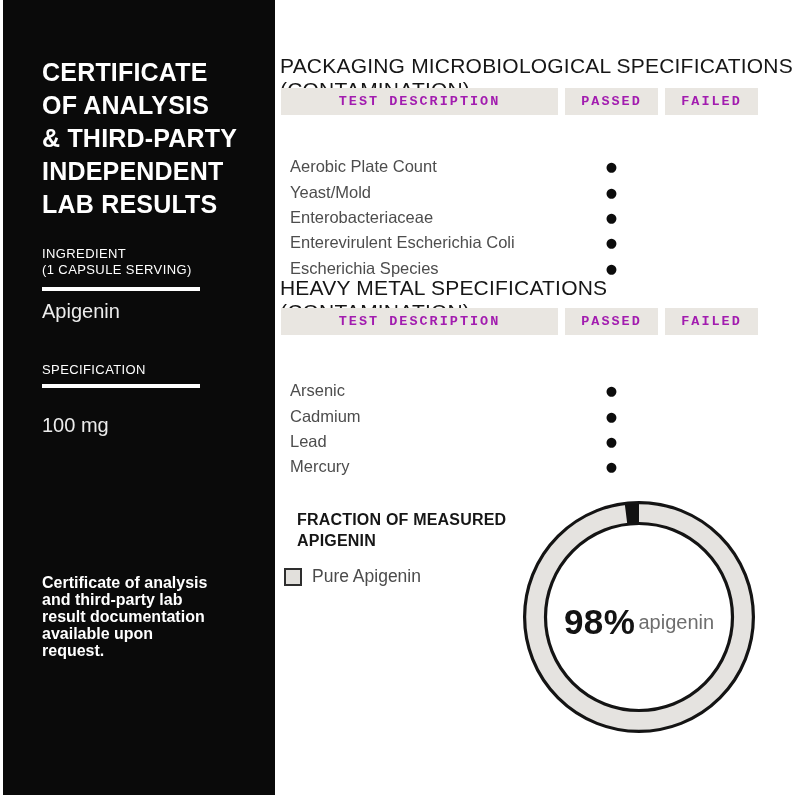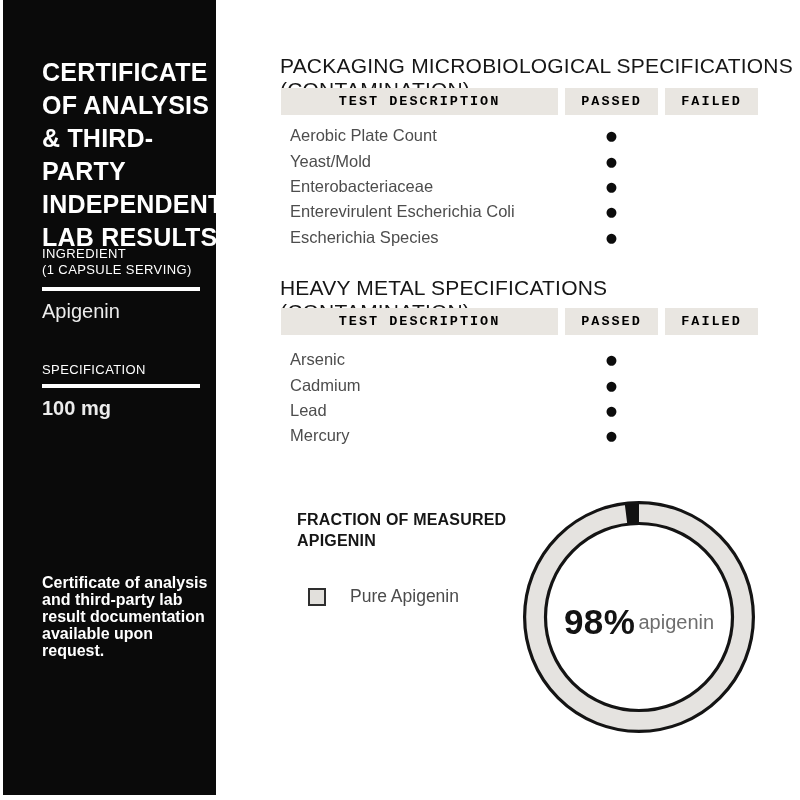--- a/index.html
+++ b/index.html
@@ -1,60 +1,60 @@
 <!DOCTYPE html>
 <html><head>
 <meta charset="utf-8">
 <style>
   * { margin:0; padding:0; box-sizing:border-box; }
   html,body { background:#ffffff; }
   body { font-family:"Liberation Sans","DejaVu Sans",sans-serif; }
   .page { position:relative; width:800px; height:800px; background:#ffffff; overflow:hidden; }
 
   
-  .sidebar { position:absolute; left:3px; top:0; width:213px; height:795px; background:#0a0a0a; color:#ffffff; }
+  .sidebar { position:absolute; left:3px; top:0; width:272px; height:795px; background:#0a0a0a; color:#ffffff; }
   .sidebar .title { position:absolute; left:39px; top:56px; font-size:25px; font-weight:bold;
                     line-height:33px; letter-spacing:0.2px; white-space:pre-line; }
   .side-label { position:absolute; left:39px; font-size:13px; font-weight:normal; letter-spacing:0.4px;
                 line-height:16px; white-space:pre-line; }
   .lbl-ingredient { top:246px; }
   .lbl-spec { top:362px; }
   .rule { position:absolute; left:39px; width:158px; height:4px; background:#ffffff; }
   .rule-1 { top:287px; }
   .rule-2 { top:384px; }
   .side-value { position:absolute; left:39px; font-size:20px; font-weight:normal; color:#ececec; }
   .val-ingredient { top:300px; }
-  .val-spec { top:397px;font-weight:bold; }
+  .val-spec { top:414px; }
   .footnote { position:absolute; left:39px; top:574px; width:200px; font-size:16px; font-weight:bold;
               line-height:17px; white-space:pre-line; }
 
   
   .sec-heading { position:absolute; left:280px; font-size:21px; font-weight:normal; color:#161616;
                  letter-spacing:0.2px; }
   .h-packaging { top:54px; }
   .h-heavy { top:276px; }
 
   .thead, .trow { display:grid; grid-template-columns:277px 93px 93px; column-gap:7px; }
   .thead { position:absolute; left:281px; height:27px; }
   .thead-1 { top:88px; }
   .thead-2 { top:308px; }
-  .hcell { background:#e9e6e1; color:#000000; font-family:"Liberation Mono","DejaVu Sans Mono",monospace;
+  .hcell { background:#e9e6e1; color:#a21caf; font-family:"Liberation Mono","DejaVu Sans Mono",monospace;
            font-weight:bold; font-size:13.5px; letter-spacing:2px; display:flex; align-items:center;
            justify-content:center; }
-  .tbody { position:absolute; left:281px; }
+  .tbody { position:absolute; left:281px;margin-top:31px; }
   .tbody-1 { top:123px; }
   .tbody-2 { top:347px; }
   .trow { height:25.4px; align-items:center; }
   .cell-name { font-size:16.5px; color:#4d4d4d; padding-left:9px; white-space:nowrap; }
   .cell-dot { text-align:center; font-family:"DejaVu Sans",sans-serif; font-size:13px; color:#0c0c0c; }
 
   
   .fraction-heading { position:absolute; left:297px; top:509px; font-size:16px; font-weight:bold;
                       color:#161616; line-height:21px; letter-spacing:0.2px; white-space:pre-line; }
-  .legend { position:absolute; left:308px; top:566px; display:flex; align-items:center; gap:24px;margin-top:20px; }
+  .legend { position:absolute; left:284px; top:566px; display:flex; align-items:center; gap:10px; }
   .swatch { width:18px; height:18px; border:2px solid #2e2e2e; background:#e2e0dc; }
   .legend-label { font-size:17.5px; color:#4b4b4b; }
 
   
   .donut-wrap { position:absolute; left:519px; top:497px; width:240px; height:240px; }
   .donut-wrap svg { position:absolute; inset:0; }
   .donut-center { position:absolute; inset:0; display:flex; align-items:center;
                   justify-content:center; padding-top:10px; gap:3px; }
   .donut-value { font-size:35px; font-weight:bold; color:#131313; letter-spacing:0.5px; }
   .donut-label { font-size:20px; color:#6e6e6e; }

